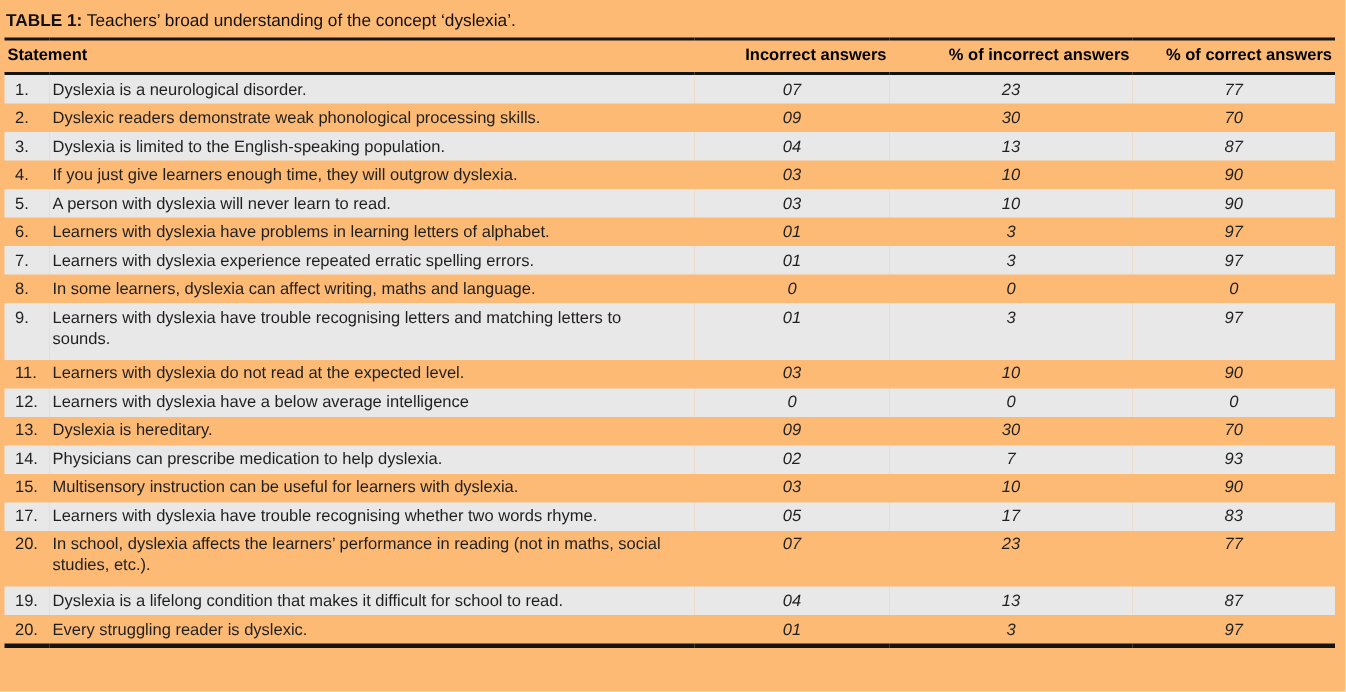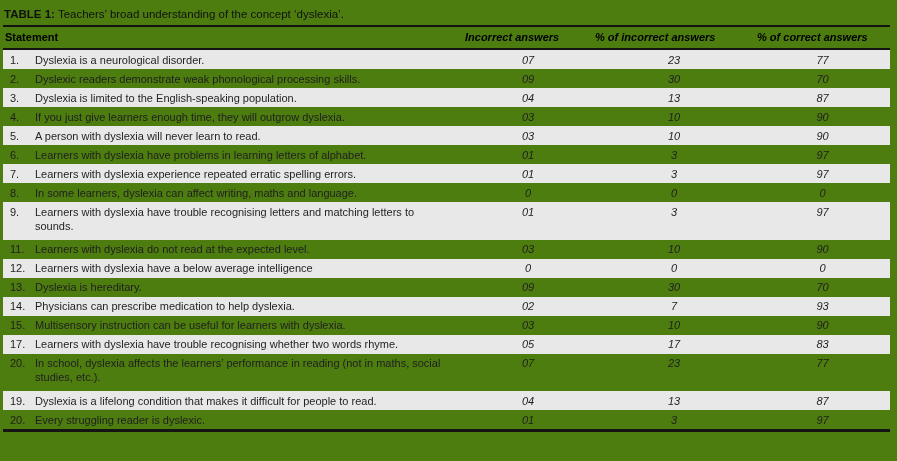--- a/index.html
+++ b/index.html
@@ -6,21 +6,21 @@
     --row-alt: #e8e8e8;
     --border: #141414;
     --text: #1f1f1f;
   }
   * { box-sizing: border-box; }
   html, body { margin: 0; padding: 0; background: #ffffff; }
   .page {
     width: 897px;
     height: 461px;
     overflow: hidden;
-    background: #4d7c0f;
+    background: #fdba74;
     font-family: "Liberation Sans", sans-serif;
     color: var(--text);
     padding: 5px 7px 0 3px;
   }
   .caption {
     font-size: 11.5px;
     line-height: 14px;
     padding: 2px 0 4px 1px;
     color: #111;
   }
@@ -35,21 +35,21 @@
   thead th {
     font-size: 11px;
     font-weight: bold;
     color: #000;
     padding: 4px 2px;
     border-bottom: 2px solid var(--border);
     vertical-align: middle;
     line-height: 13px;
   }
   th.col-statement { text-align: left; padding-left: 2px; margin-top: 12px; }
-  th.col-num { text-align: left; font-style: italic; }
+  th.col-num { text-align: right; }
   tbody tr:nth-child(odd) { background: var(--row-alt); }
   tbody td {
     font-size: 11px;
     line-height: 14px;
     padding: 2.5px 2px;
     vertical-align: top;
   }
   td.c-idx { padding-left: 7px; }
   td.c-stmt { padding-right: 14px; margin-left: 28px; }
   td.c-val { text-align: center; font-style: italic; }
@@ -189,21 +189,21 @@
         </tr>
         <tr class="two-line">
           <td class="c-idx">20.</td>
           <td class="c-stmt">In school, dyslexia affects the learners’ performance in reading (not in maths, social studies, etc.).</td>
           <td class="c-val">07</td>
           <td class="c-val">23</td>
           <td class="c-val">77</td>
         </tr>
         <tr>
           <td class="c-idx">19.</td>
-          <td class="c-stmt">Dyslexia is a lifelong condition that makes it difficult for people to read.</td>
+          <td class="c-stmt">Dyslexia is a lifelong condition that makes it difficult for school to read.</td>
           <td class="c-val">04</td>
           <td class="c-val">13</td>
           <td class="c-val">87</td>
         </tr>
         <tr>
           <td class="c-idx">20.</td>
           <td class="c-stmt">Every struggling reader is dyslexic.</td>
           <td class="c-val">01</td>
           <td class="c-val">3</td>
           <td class="c-val">97</td>

